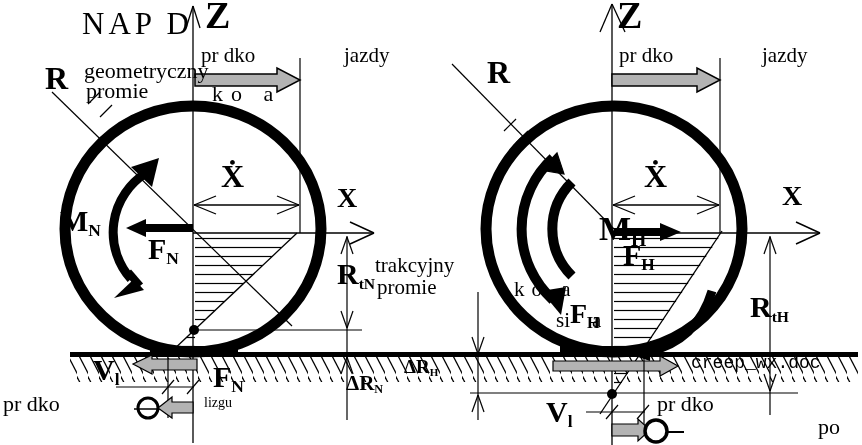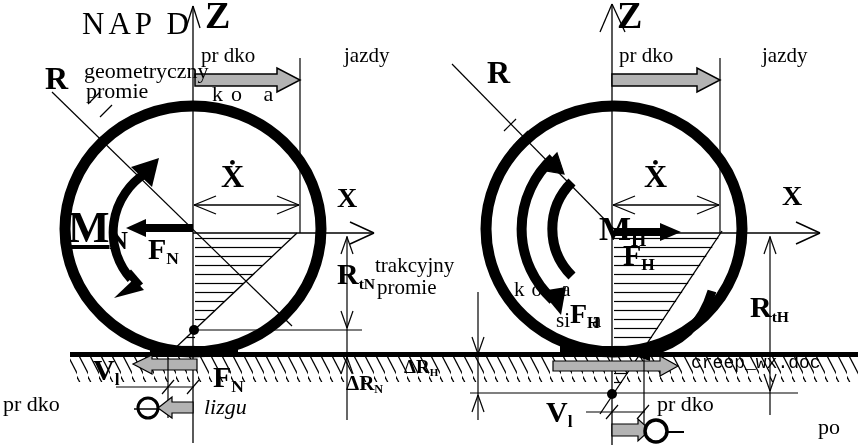--- a/index.html
+++ b/index.html
@@ -193,21 +193,21 @@
   <div class="t" style="left:84px;top:60px;font-size:22px;">geometryczny</div>
   <div class="t" style="left:86px;top:80px;font-size:22px;">promie</div>
   <div class="t" style="left:212px;top:83px;font-size:22px;letter-spacing:8px;">ko a</div>
   <div class="t b" style="left:487px;top:56px;font-size:32px;">R</div>
 
   <div class="t b" style="left:221px;top:160px;font-size:32px;">Ẋ</div>
   <div class="t b" style="left:644px;top:160px;font-size:32px;">Ẋ</div>
   <div class="t b" style="left:337px;top:184px;font-size:28px;">X</div>
   <div class="t b" style="left:782px;top:182px;font-size:28px;">X</div>
 
-  <div class="t b" style="left:68px;top:206px;font-size:44px;text-decoration:underline;"><span>M</span><span class="sub">N</span></div>
+  <div class="t b" style="left:60px;top:206px;font-size:30px;"><span>M</span><span class="sub">N</span></div>
   <div class="t b" style="left:148px;top:234px;font-size:30px;"><span>F</span><span class="sub">N</span></div>
   <div class="t b" style="left:558px;top:212px;font-size:34px;margin-left:41px;"><span>M</span><span class="sub">H</span></div>
   <div class="t b" style="left:623px;top:240px;font-size:30px;"><span>F</span><span class="sub">H</span></div>
 
   <div class="t b" style="left:337px;top:259px;font-size:30px;"><span>R</span><span class="sub2">tN</span></div>
   <div class="t" style="left:375px;top:255px;font-size:21px;">trakcyjny</div>
   <div class="t" style="left:377px;top:277px;font-size:21px;">promie</div>
   <div class="t" style="left:514px;top:279px;font-size:21px;letter-spacing:7px;">ko a</div>
   <div class="t b" style="left:750px;top:292px;font-size:30px;"><span>R</span><span class="sub2">tH</span></div>
 
@@ -216,19 +216,19 @@
   <div class="t b" style="left:570px;top:300px;font-size:28px;"><span>F</span><span class="sub">H</span></div>
 
   <div class="t b" style="left:346px;top:329px;font-size:21px;margin-top:44px;"><span>ΔR</span><span class="sub">N</span></div>
   <div class="t b" style="left:404px;top:357px;font-size:19px;"><span>ΔR</span><span class="sub">H</span></div>
 
   <div class="t" style="left:691px;top:354px;font-size:18px;font-family:Liberation Mono, monospace;">creep_wx.doc</div>
 
   <div class="t b" style="left:93px;top:355px;font-size:30px;"><span>V</span><span class="sub">l</span></div>
   <div class="t b" style="left:213px;top:362px;font-size:30px;"><span>F</span><span class="sub">N</span></div>
   <div class="t" style="left:3px;top:393px;font-size:22px;">pr dko</div>
-  <div class="t" style="left:204px;top:396px;font-size:22px;font-style:italic;">lizgu</div>
+  <div class="t" style="left:204px;top:396px;font-size:14px;">lizgu</div>
 
   <div class="t b" style="left:546px;top:397px;font-size:30px;"><span>V</span><span class="sub">l</span></div>
   <div class="t" style="left:657px;top:393px;font-size:22px;">pr dko</div>
   <div class="t" style="left:818px;top:393px;font-size:22px;margin-top:23px;">po</div>
 
 </div>
 
 </body></html>

